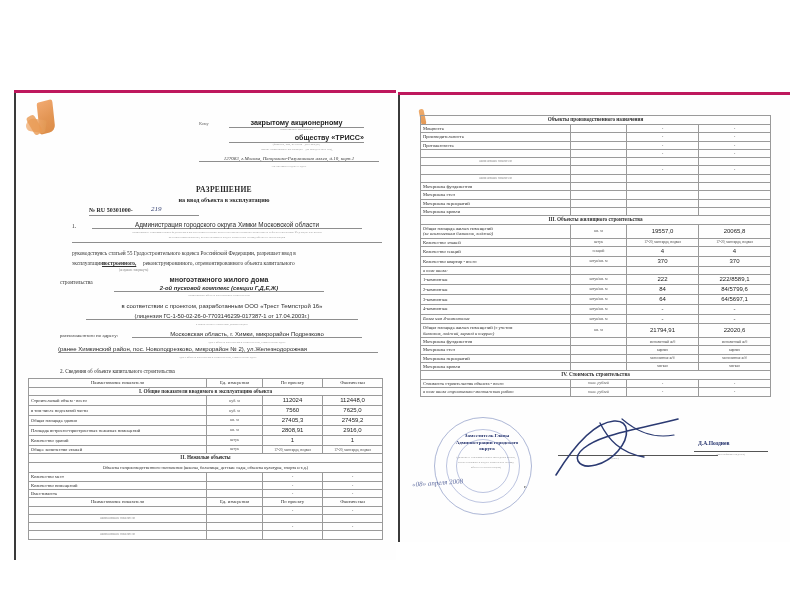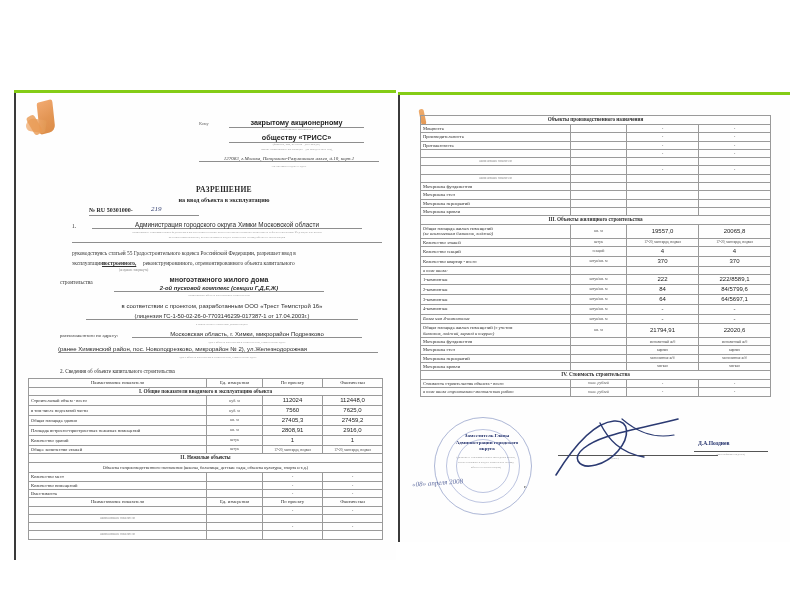--- a/index.html
+++ b/index.html
@@ -13,21 +13,21 @@
   .title{
     position:absolute;left:60px;top:12px;width:620px;
     font-family:"Liberation Sans",sans-serif;
     font-weight:bold;font-size:27px;line-height:1.32;
     color:#111111;letter-spacing:-0.2px;
   }
 
   
   .sheet{
     position:absolute;background:#fefefe;
-    border-top:3px solid #84cc16;
+    border-top:3px solid #be185d;
     box-sizing:border-box;overflow:hidden;
   }
   .sheet .edge{
     position:absolute;left:0;top:0;bottom:0;width:2px;background:#3a3a3a;
   }
 
   #sheet-left{left:14px;top:90px;width:382px;height:470px;}
   #sheet-right{left:398px;top:92px;width:392px;height:450px;}
 
   
@@ -98,21 +98,21 @@
 
     <div class="smudge smudge-a"></div>
     <div class="smudge smudge-b"></div>
     <div class="smudge smudge-c"></div>
 
     <div class="doc">
 
       <div class="ln lbl" style="left:185px;top:28px;">Кому</div>
       <div class="ln fld ul ctr" style="left:215px;top:25px;width:135px;">закрытому  акционерному</div>
       <div class="ln tiny ctr" style="left:215px;top:35px;width:135px;">наименование застройщика</div>
-      <div class="ln fld ul ctr" style="left:215px;top:40px;width:135px;">обществу  «ТРИСС»</div>
+      <div class="ln fld ul ctr" style="left:215px;top:40px;width:135px;text-align:right;">обществу  «ТРИСС»</div>
       <div class="ln tiny ctr" style="left:205px;top:50px;width:155px;">(фамилия, имя, отчество - для граждан,</div>
       <div class="ln tiny ctr" style="left:198px;top:55px;width:170px;">полное наименование организации - для юридических лиц),</div>
       <div class="ln ital ul ctr" style="left:185px;top:63px;width:180px;">127083, г.Москва,  Петровско-Разумовская аллея,  д.10, корп.1</div>
       <div class="ln tiny ctr" style="left:185px;top:72px;width:180px;">его почтовый индекс и адрес</div>
 
       <div class="ln hdr ctr" style="left:120px;top:92px;width:180px;">РАЗРЕШЕНИЕ</div>
       <div class="ln ctr" style="left:110px;top:103px;width:200px;font-weight:bold;font-size:6.2px;">на ввод объекта в эксплуатацию</div>
 
       <div class="ln" style="left:75px;top:114px;font-weight:bold;font-size:6px;">№  RU 50301000-</div>
       <div class="ln" style="left:137px;top:112px;font-style:italic;font-size:7px;color:#2d3a6d;">219</div>

